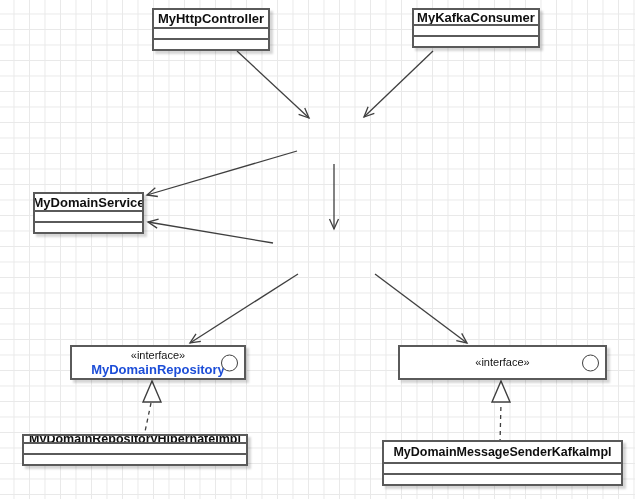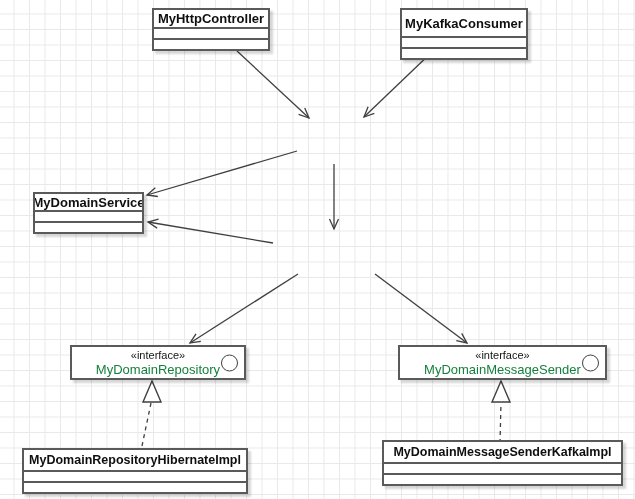--- a/index.html
+++ b/index.html
@@ -25,21 +25,21 @@
     display:flex; flex-direction:column;
   }
   .box .title {
     flex:1; display:flex; align-items:center; justify-content:center;
     font-weight:bold; font-size:13px; color:#0f0f0f; white-space:nowrap; overflow:hidden;
   }
   .box .title.tight { font-size:12.5px; }
   .box .row { height:9px; border-top:2px solid #5a5a5a; background:#fff; }
   .box.iface { flex-direction:column; align-items:center; justify-content:center; }
   .iface .stereotype { font-size:11px; color:#141414; line-height:13px; white-space:nowrap; }
-  .iface .iname { font-size:13px; font-weight:normal; color:#15803d; line-height:15px; white-space:nowrap; }
+  .iface .iname { font-size:13px; font-weight:bold; color:#1d4ed8; line-height:15px; white-space:nowrap; }
   .iface .ball {
     position:absolute; right:6px; top:50%; transform:translateY(-50%);
     width:17px; height:17px; border:1.6px solid #3f3f3f; border-radius:50%;
     background:#ffffff; box-sizing:border-box;
   }
 </style>
 </head>
 <body>
 
 <div class="canvas">
@@ -62,21 +62,21 @@
       <line x1="500" y1="443" x2="501" y2="403" class="edge dashed"></line>
       <polygon points="501,381 492,402 510,402" class="tri"></polygon>
     </svg>
 
   <div class="box" style="left:152px;top:8px;width:118px;height:43px">
     <div class="title">MyHttpController</div>
     <div class="row"></div>
     <div class="row"></div>
   </div>
 
-  <div class="box" style="left:400px;top:8px;width:128px;height:52px">
+  <div class="box" style="left:412px;top:8px;width:128px;height:40px">
     <div class="title">MyKafkaConsumer</div>
     <div class="row"></div>
     <div class="row"></div>
   </div>
 
 
   <div class="box" style="left:33px;top:192px;width:111px;height:42px">
     <div class="title">MyDomainService</div>
     <div class="row"></div>
     <div class="row"></div>
@@ -84,25 +84,24 @@
 
 
   <div class="box iface" style="left:70px;top:345px;width:176px;height:35px">
     <div class="stereotype">«interface»</div>
     <div class="iname">MyDomainRepository</div>
     <span class="ball"></span>
   </div>
 
   <div class="box iface" style="left:398px;top:345px;width:209px;height:35px">
     <div class="stereotype">«interface»</div>
-    <div class="iname">MyDomainMessageSender</div>
     <span class="ball"></span>
   </div>
 
-  <div class="box" style="left:22px;top:448px;width:226px;height:46px">
+  <div class="box" style="left:22px;top:434px;width:226px;height:32px">
     <div class="title tight">MyDomainRepositoryHibernateImpl</div>
     <div class="row"></div>
     <div class="row"></div>
   </div>
 
   <div class="box" style="left:382px;top:440px;width:241px;height:46px">
     <div class="title tight">MyDomainMessageSenderKafkaImpl</div>
     <div class="row"></div>
     <div class="row"></div>
   </div>

